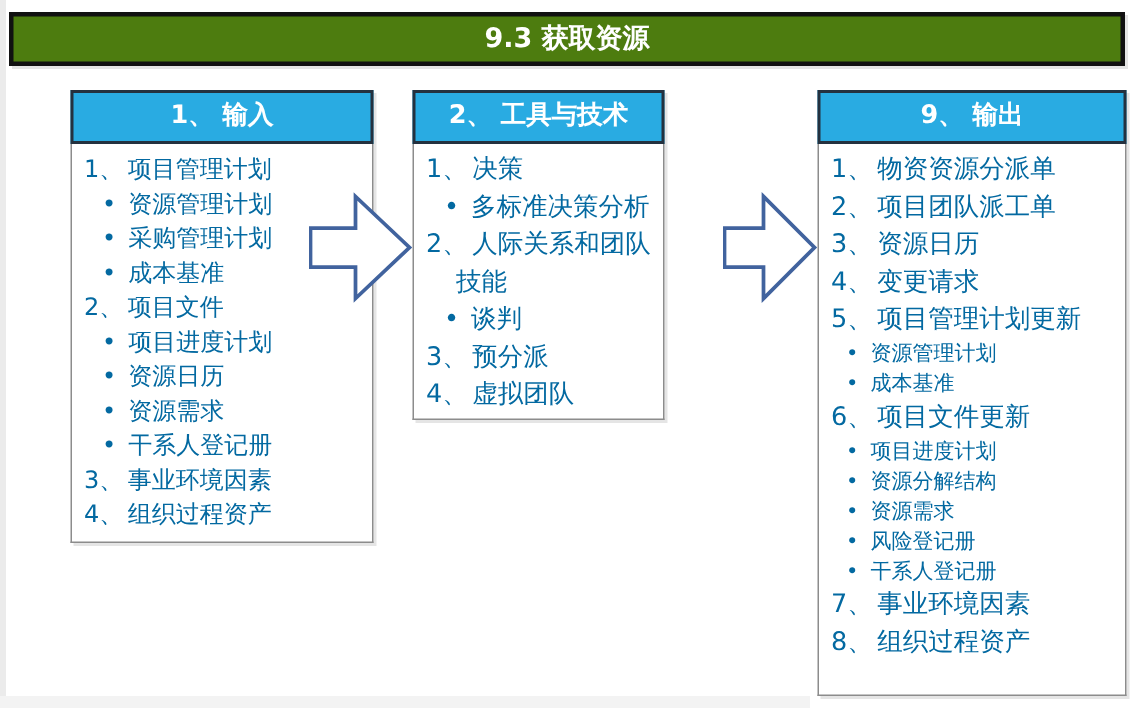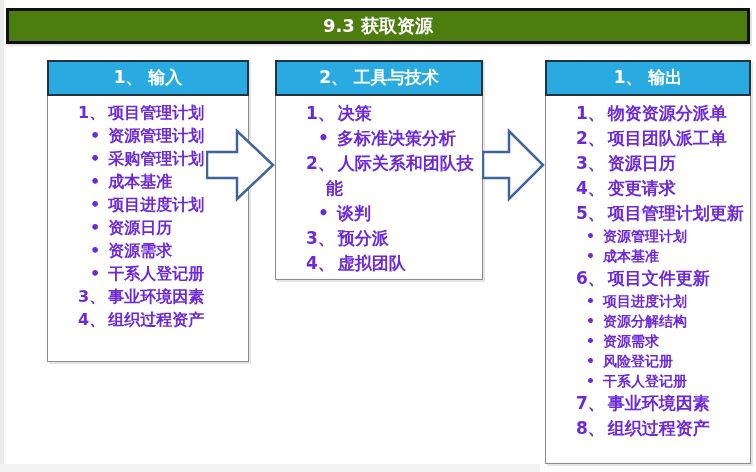--- a/index.html
+++ b/index.html
@@ -12,39 +12,39 @@
 
   .title{
     position:absolute;left:6px;top:8px;width:744px;height:36px;box-sizing:border-box;
     background:#4d7c0f;border:3px solid #111111;
     color:#ffffff;font-weight:700;font-size:18px;line-height:30px;text-align:center;
     box-shadow:2px 2px 0 rgba(0,0,0,0.10);
   }
 
   .col{position:absolute;top:60px;}
   .c1{left:5px;width:202px;padding-left:42px;}
-  .c2{left:275px;width:208px;}
+  .c2{left:275px;width:168px;}
   .c3{left:545px;width:206px;}
 
   .hd{
     height:36px;box-sizing:border-box;border:2px solid #24313f;background:#29ABE2;
     color:#ffffff;font-weight:700;font-size:17px;line-height:31px;text-align:center;
     box-shadow:2px 2px 0 rgba(0,0,0,0.10);
   }
   .bx{
     box-sizing:border-box;border:1px solid #8c8c8c;border-top:none;background:#ffffff;
     padding:5px 2px 0 4px;overflow:hidden;
     box-shadow:2px 2px 0 rgba(0,0,0,0.10);
   }
   .c1 .bx{height:266px;}
   .c2 .bx{height:184px;}
   .c3 .bx{height:368px;}
 
   ul{list-style:none;margin:0;padding:0;}
-  li{color:#6d28d9;font-weight:700;margin-left:22px;}
+  li{color:#0369a1;font-weight:400;}
   .c1 li{font-size:16px;line-height:23px;}
   .c2 li{font-size:17px;line-height:25px;}
   .c3 li.num{font-size:17px;line-height:25px;}
   .c3 li.bul{font-size:14px;line-height:20px;}
 
   li.num{padding-left:24px;text-indent:-20px;}
   li.bul{padding-left:32px;text-indent:-16px;}
   .c3 li.bul{padding-left:28px;text-indent:-14px;}
   .num .mk{margin-right:3px;}
   .bul .mk{margin-right:8px;}
@@ -65,20 +65,21 @@
   </div>
 
   <div class="col c1">
     <div class="hd">1、 输入</div>
     <div class="bx">
       <ul>
         <li class="num"><span class="mk">1、</span><span class="tx">项目管理计划</span></li>
         <li class="bul"><span class="mk">•</span><span class="tx">资源管理计划</span></li>
         <li class="bul"><span class="mk">•</span><span class="tx">采购管理计划</span></li>
         <li class="bul"><span class="mk">•</span><span class="tx">成本基准</span></li>
+        <li class="num"><span class="mk">2、</span><span class="tx">项目文件</span></li>
         <li class="bul"><span class="mk">•</span><span class="tx">项目进度计划</span></li>
         <li class="bul"><span class="mk">•</span><span class="tx">资源日历</span></li>
         <li class="bul"><span class="mk">•</span><span class="tx">资源需求</span></li>
         <li class="bul"><span class="mk">•</span><span class="tx">干系人登记册</span></li>
         <li class="num"><span class="mk">3、</span><span class="tx">事业环境因素</span></li>
         <li class="num"><span class="mk">4、</span><span class="tx">组织过程资产</span></li>
       </ul>
     </div>
   </div>
 
@@ -98,21 +99,21 @@
         <li class="num"><span class="mk">4、</span><span class="tx">虚拟团队</span></li>
       </ul>
     </div>
   </div>
 
   <svg class="arrow a2" viewBox="0 0 63 76" xmlns="http://www.w3.org/2000/svg">
     <polygon points="1,25 27,25 27,4 61,38 27,72 27,51 1,51" fill="#ffffff" stroke="#41639E" stroke-width="2.5" stroke-linejoin="miter"></polygon>
   </svg>
 
   <div class="col c3">
-    <div class="hd">1、 输出</div>
+    <div class="hd">9、 输出</div>
     <div class="bx">
       <ul>
         <li class="num"><span class="mk">1、</span><span class="tx">物资资源分派单</span></li>
         <li class="num"><span class="mk">2、</span><span class="tx">项目团队派工单</span></li>
         <li class="num"><span class="mk">3、</span><span class="tx">资源日历</span></li>
         <li class="num"><span class="mk">4、</span><span class="tx">变更请求</span></li>
         <li class="num"><span class="mk">5、</span><span class="tx">项目管理计划更新</span></li>
         <li class="bul"><span class="mk">•</span><span class="tx">资源管理计划</span></li>
         <li class="bul"><span class="mk">•</span><span class="tx">成本基准</span></li>
         <li class="num"><span class="mk">6、</span><span class="tx">项目文件更新</span></li>

